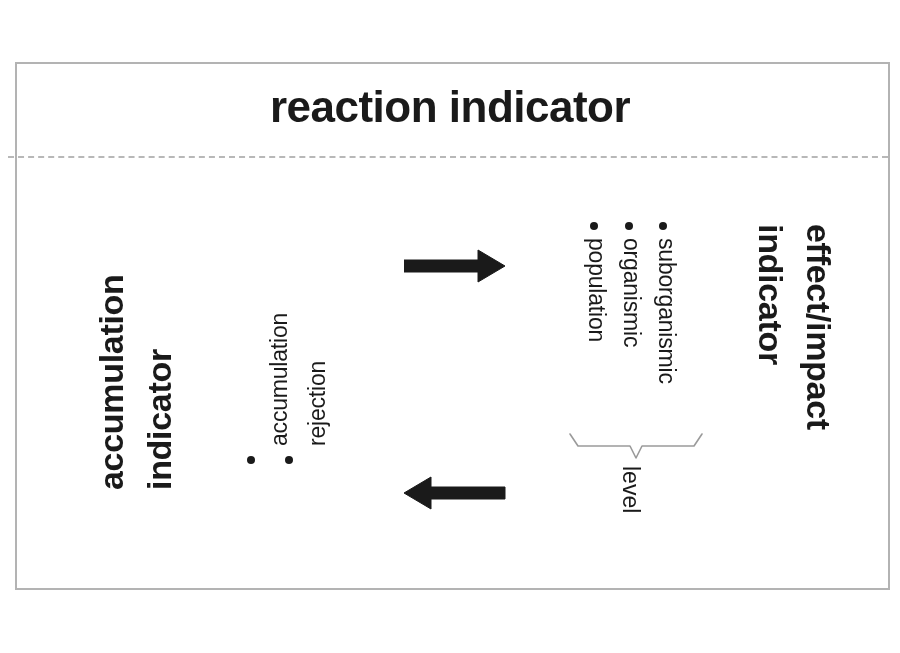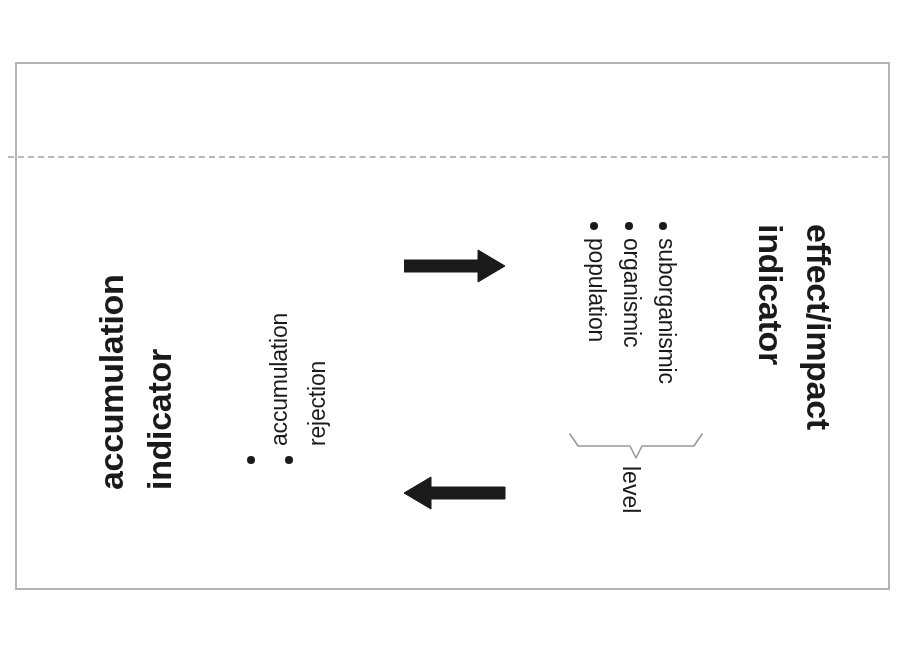--- a/index.html
+++ b/index.html
@@ -125,20 +125,21 @@
 </style>
 </head>
 <body>
 
 <div id="canvas">
 
   <div id="frame"></div>
 
   <div id="divider"></div>
 
+  <div id="title">reaction indicator</div>
 
   <div class="vert ccw heading-vert" id="acc-heading-l1">accumulation</div>
   <div class="vert ccw heading-vert" id="acc-heading-l2">indicator</div>
 
   <div class="bullet" id="acc-bullet-0"></div>
   <div class="vert ccw item-vert" id="acc-item-0">accumulation</div>
 
   <div class="bullet" id="acc-bullet-1"></div>
   <div class="vert ccw item-vert" id="acc-item-1">rejection</div>
 

